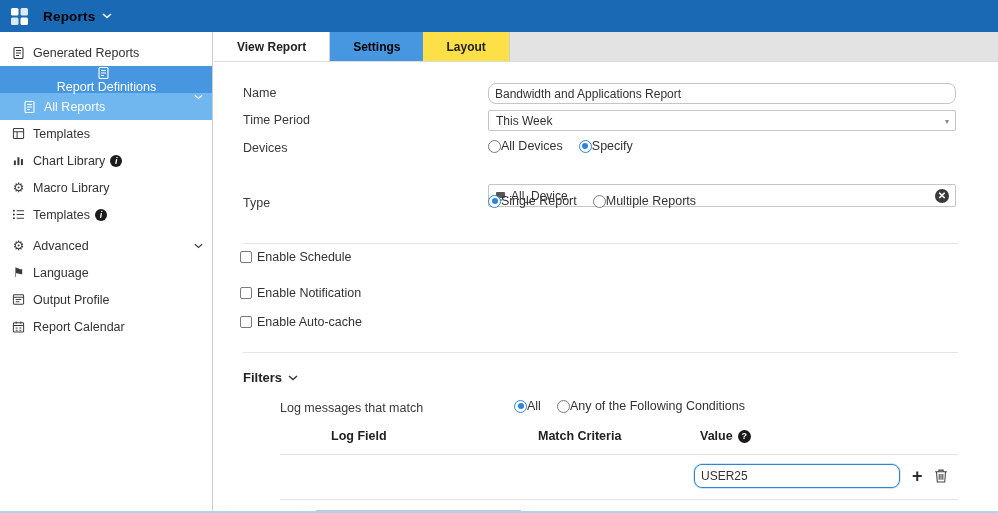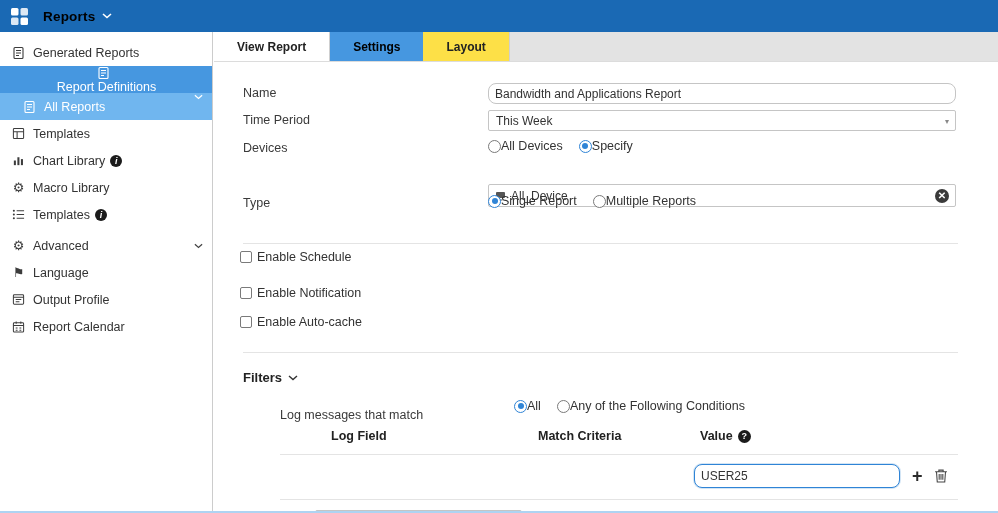--- a/index.html
+++ b/index.html
@@ -331,21 +331,21 @@
 
   <div class="abs filters-title" style="left:29px; top:308px;">
     <span>Filters</span>
     <span class="chev-svg">
       <svg width="10" height="6" viewBox="0 0 10 6" fill="none" stroke="#333" stroke-width="1.4">
           <path d="M1 1l4 3.5L9 1"></path>
         </svg>
     </span>
   </div>
 
-  <div class="abs lbl" style="left:66px; top:339px;margin-top:7px;">Log messages that match</div>
+  <div class="abs lbl" style="left:66px; top:339px;">Log messages that match</div>
   <div class="abs radio-group" style="left:300px; top:337px;">
     <span class="radio sel-on"></span>
     <span class="radio-lbl">All</span>
     <span class="radio"></span>
     <span class="radio-lbl">Any of the Following Conditions</span>
   </div>
 
   <div class="abs col-head" style="left:117px; top:367px;">Log Field</div>
   <div class="abs col-head" style="left:324px; top:367px;">Match Criteria</div>
   <div class="abs col-head" style="left:486px; top:367px;">

